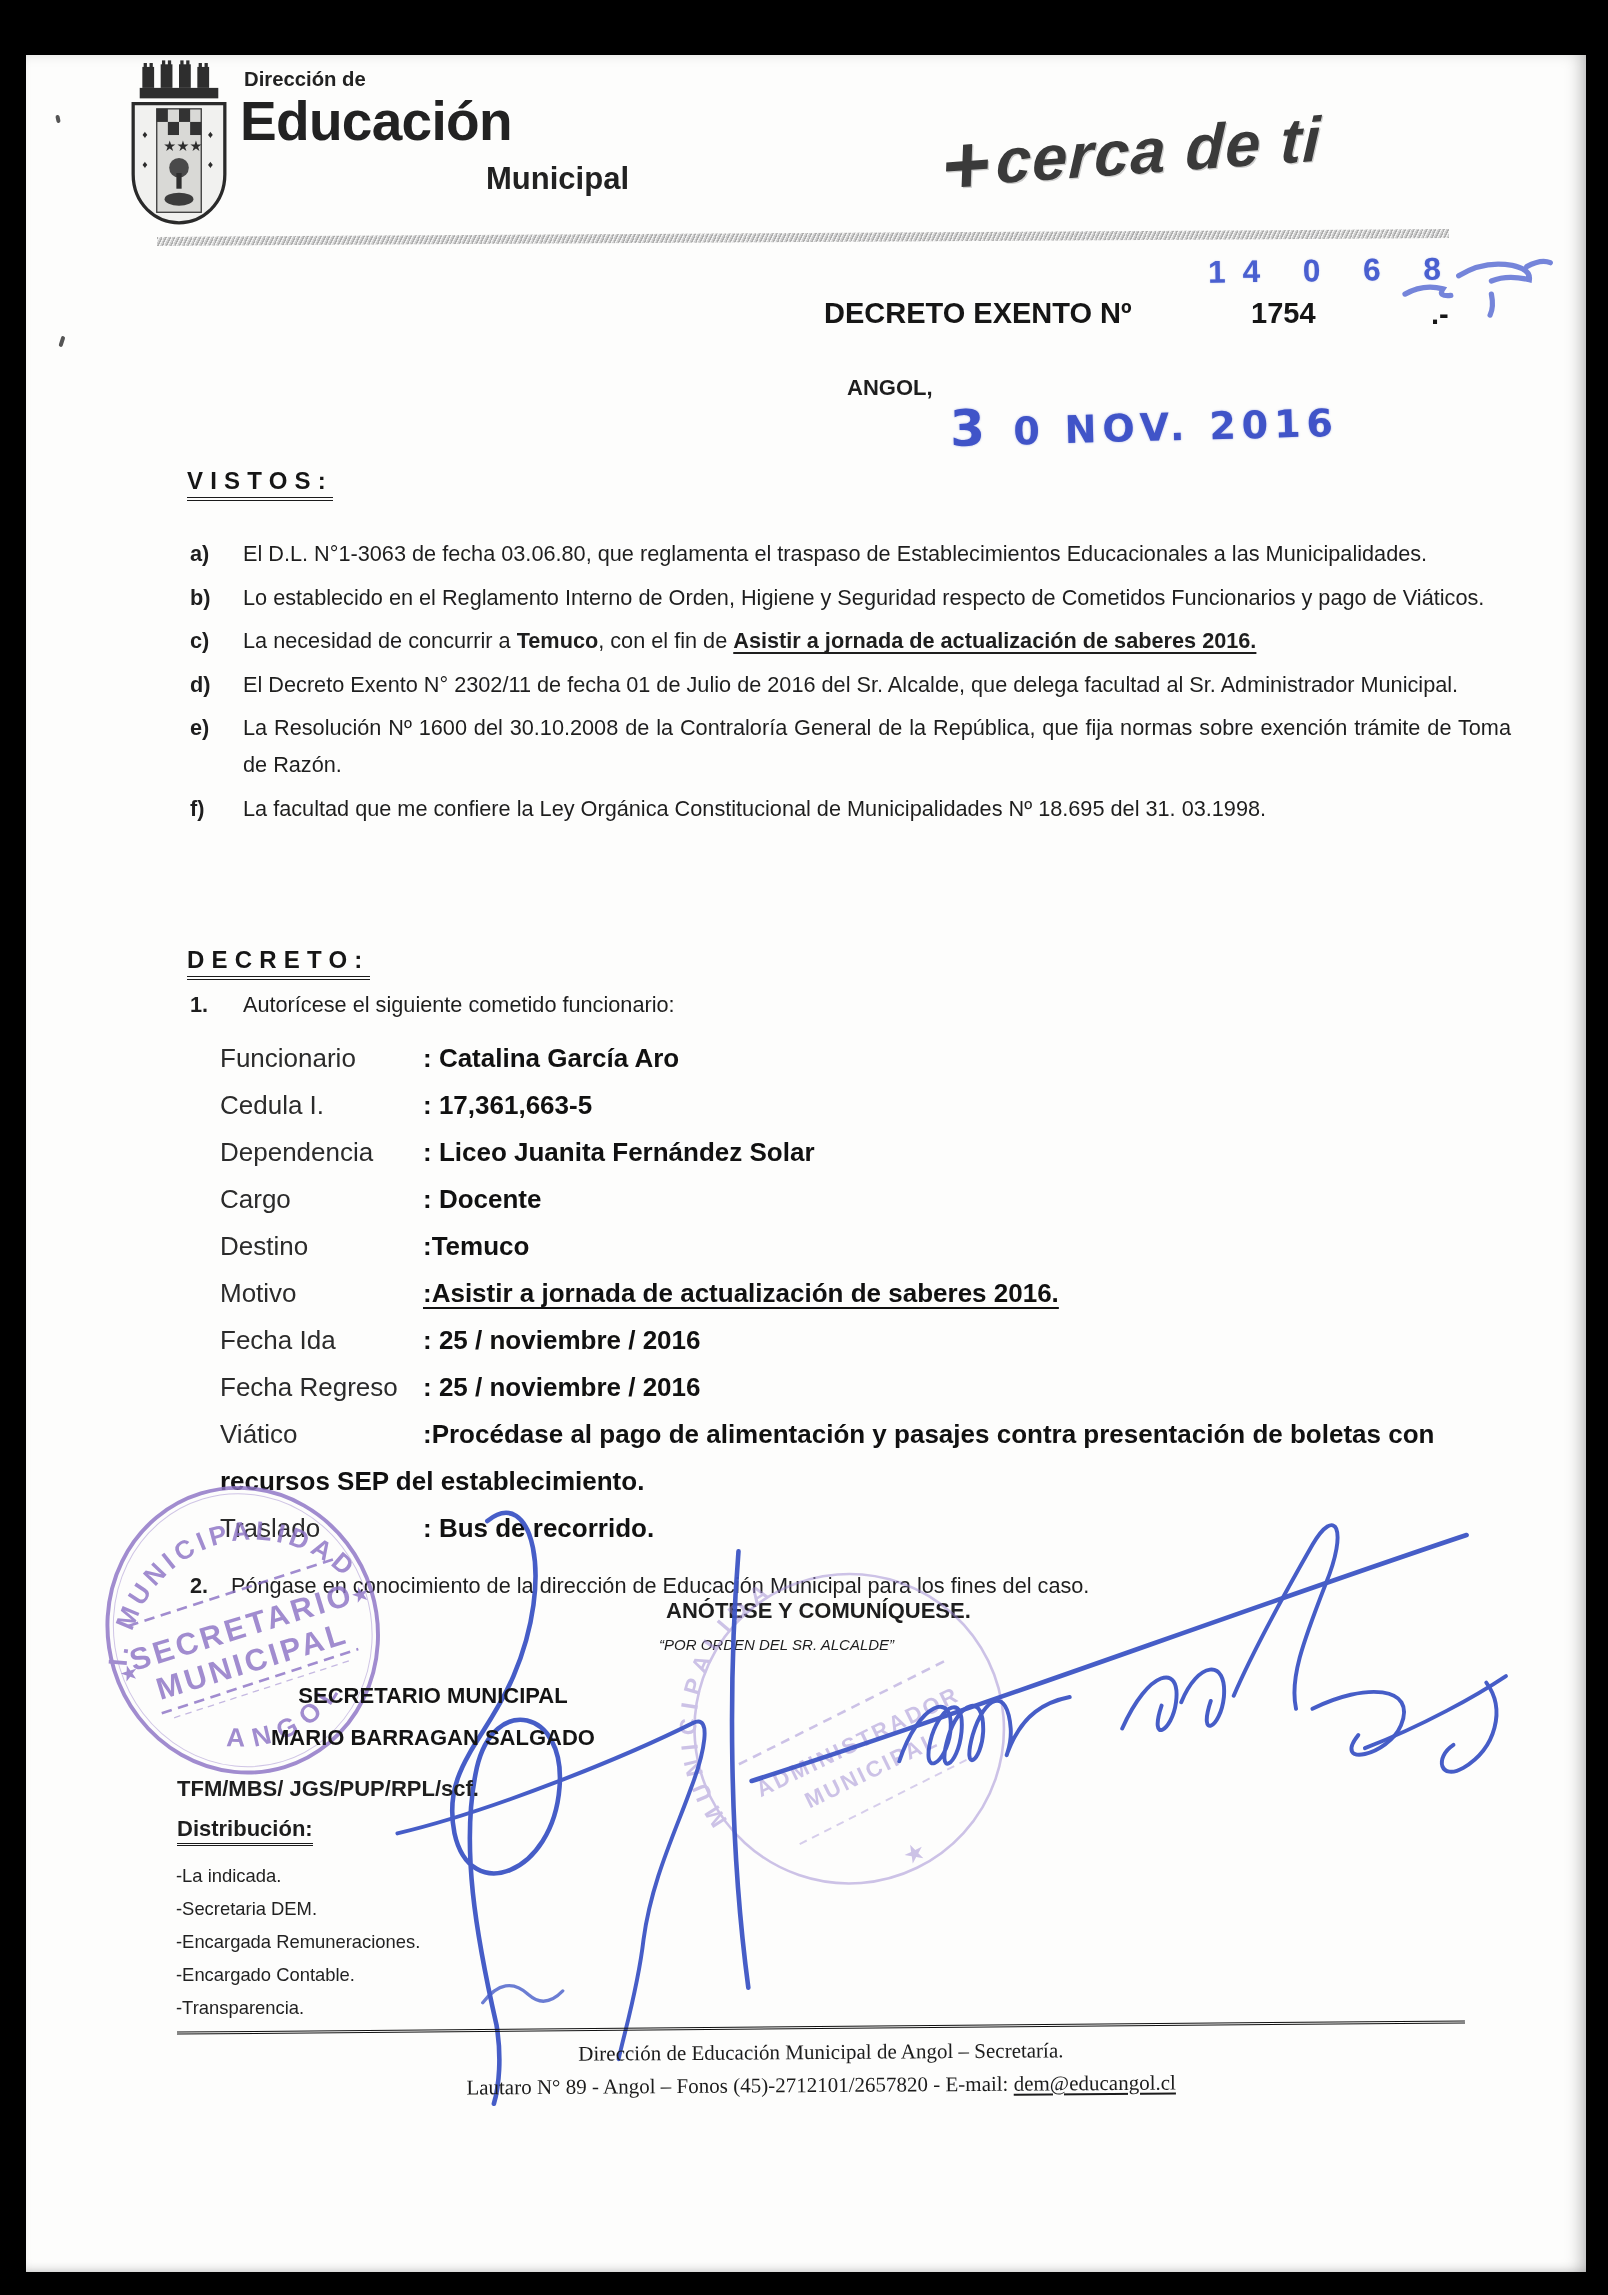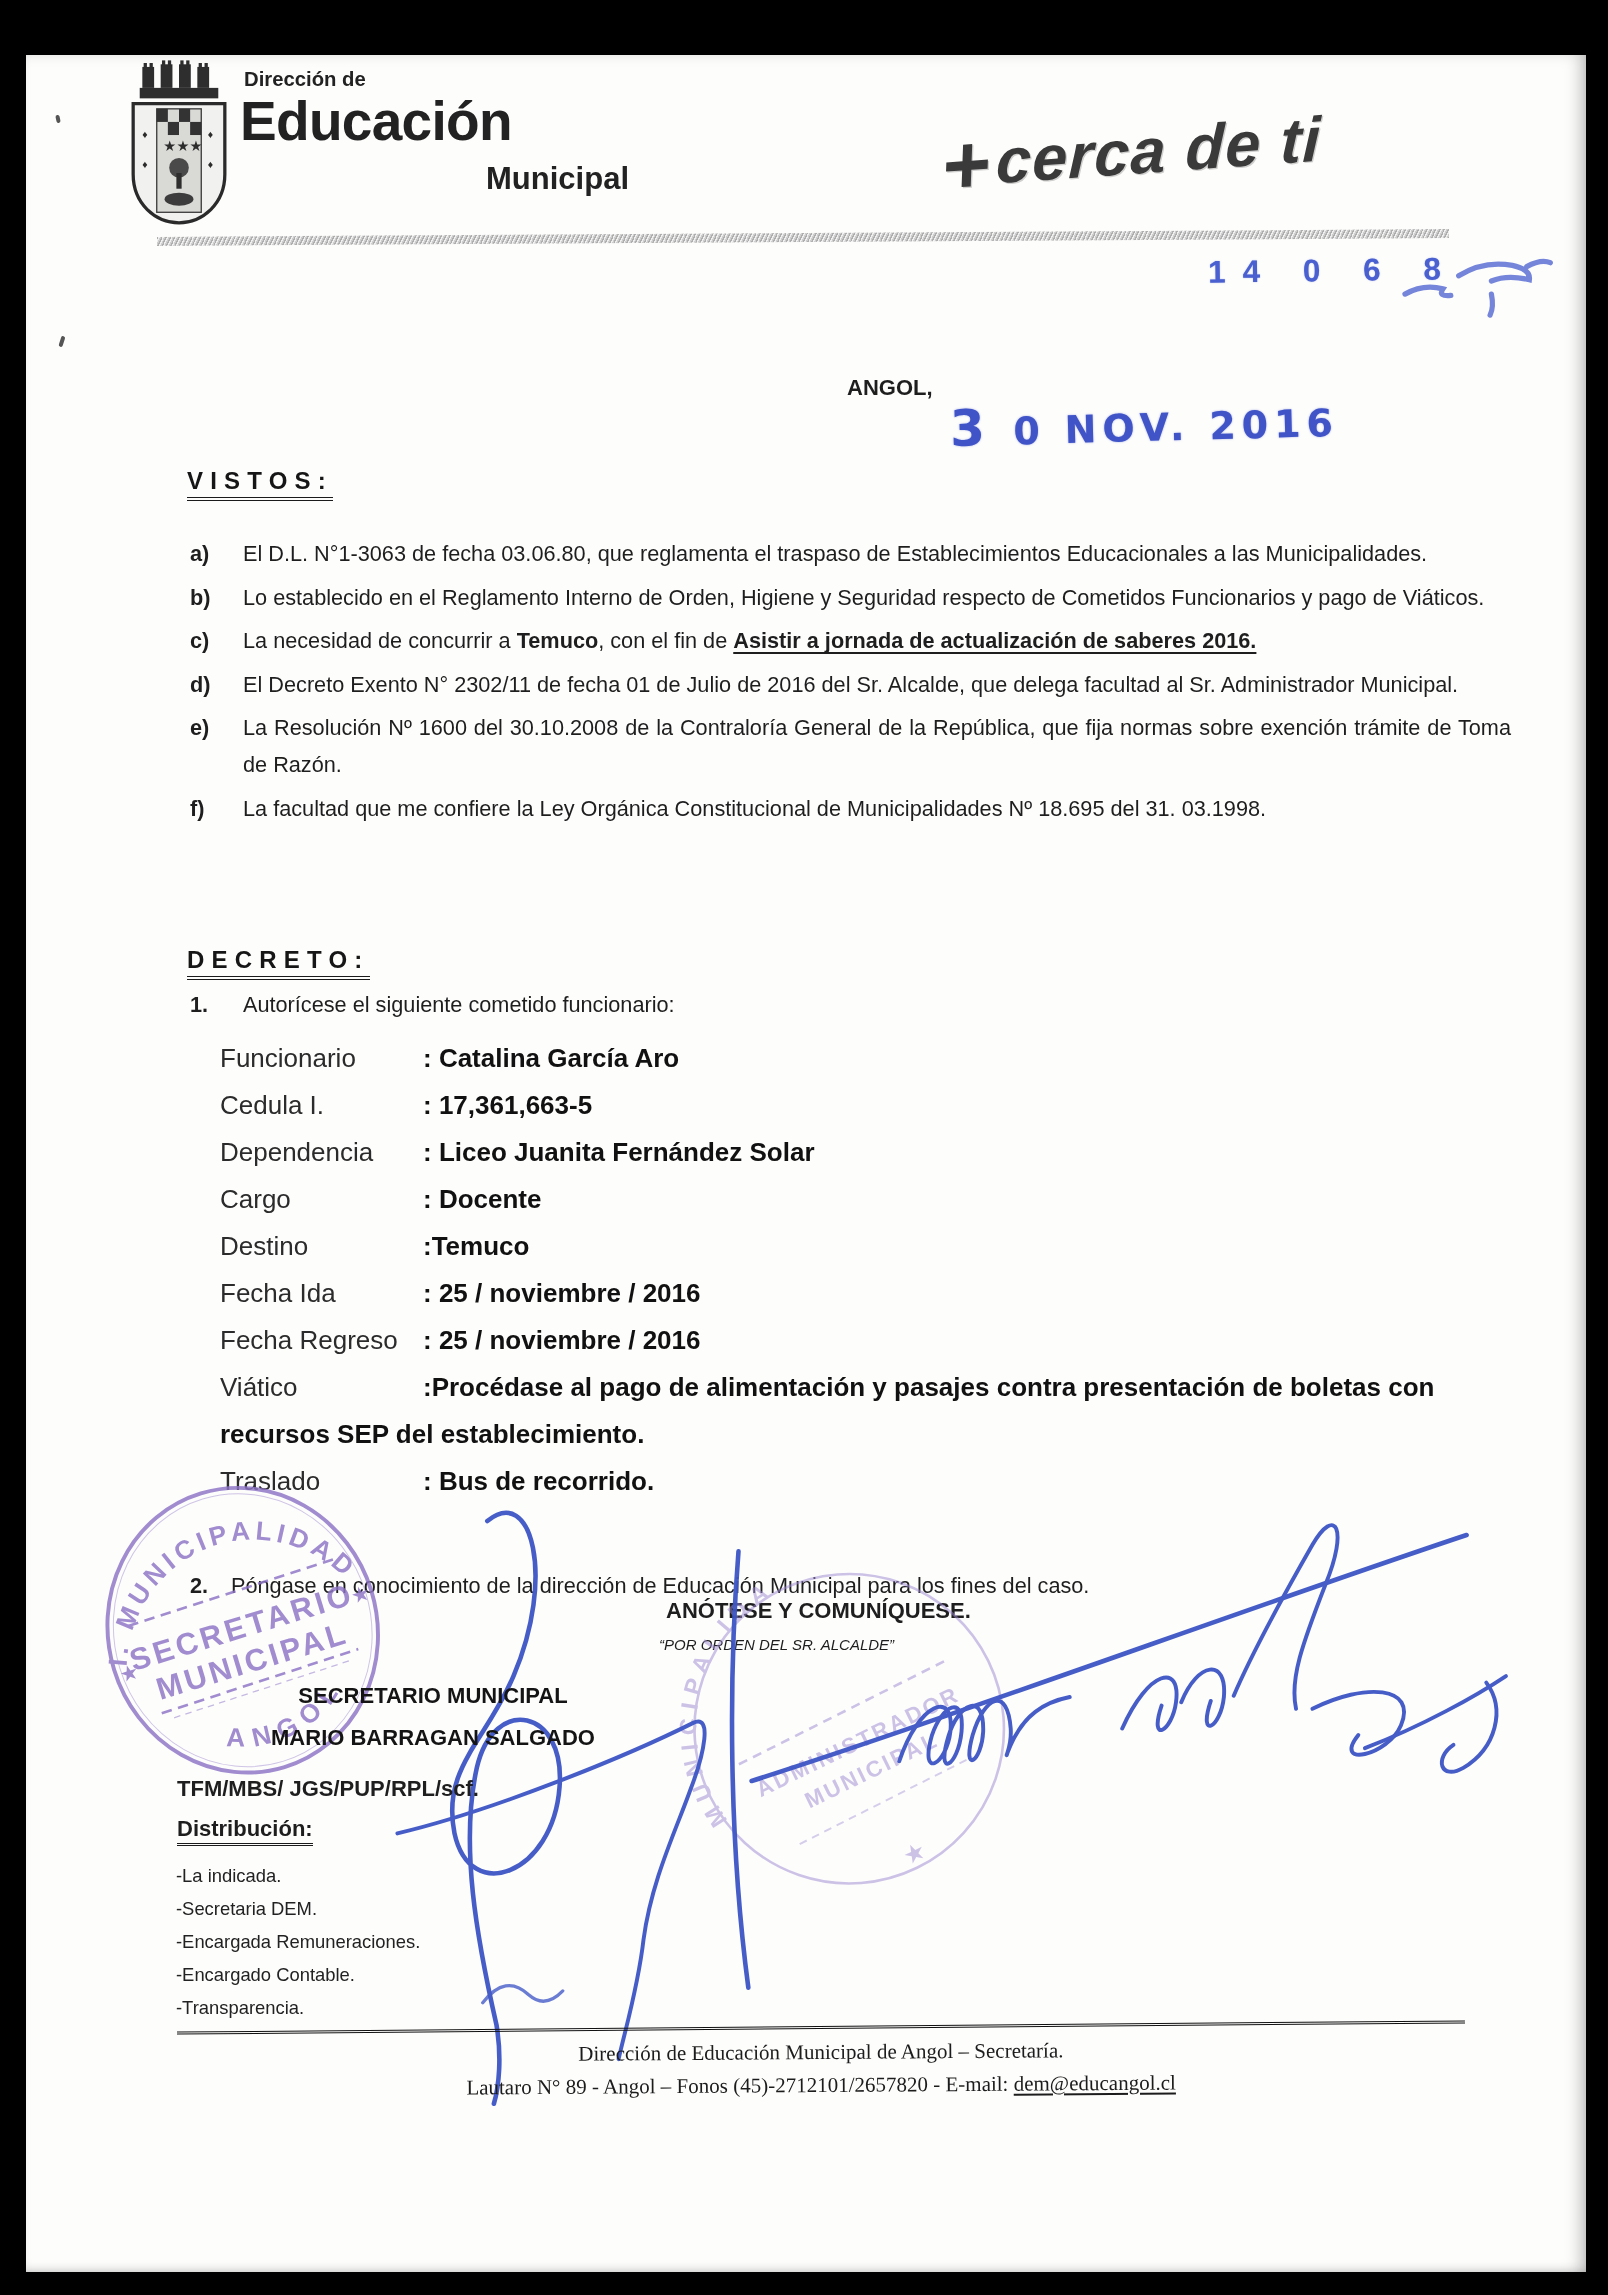--- a/index.html
+++ b/index.html
@@ -118,20 +118,25 @@
   <div class="abs folio">14 0 6 8</div>
   <svg class="abs" style="left:1372px;top:192px;" width="158" height="72" viewBox="0 0 240 110">
     <g fill="none" stroke="#5468d2" stroke-width="8" stroke-linecap="round" opacity=".8">
       <path d="M10,72 q28,-16 58,-8 q-8,12 12,10"></path>
       <path d="M92,44 q38,-24 82,-16 q28,6 26,22 q-34,-8 -58,2"></path>
       <path d="M196,30 q22,-12 36,-6"></path>
       <path d="M142,72 q4,20 -2,32"></path>
     </g>
   </svg>
 
+  <div class="abs title-row">
+    <span>DECRETO EXENTO Nº</span>
+    <span class="num">1754</span>
+    <span class="suf">.-</span>
+  </div>
   <div class="abs place">ANGOL,</div>
   <div class="abs datestamp"><span class="day">3</span> <span>0 NOV. 2016</span></div>
 
   <div class="abs sect-head vistos-head">VISTOS:</div>
   <div class="abs vlist">
     <div class="vitem">
       <span class="letter">a)</span>
       <span class="vtext"><span>El D.L. N°1-3063 de fecha 03.06.80, que reglamenta el traspaso de Establecimientos Educacionales a las Municipalidades.</span><span class="b1"></span><span></span><span class="b2"></span></span>
     </div>
     <div class="vitem">
@@ -161,20 +166,21 @@
     <span class="n">1.</span>
     <span class="t">Autorícese  el siguiente cometido funcionario:</span>
   </div>
 
   <div class="abs details">
     <div class="drow"><span class="lab">Funcionario</span><span class="val">: Catalina García Aro</span></div>
     <div class="drow"><span class="lab">Cedula I.</span><span class="val">: 17,361,663-5</span></div>
     <div class="drow"><span class="lab">Dependencia</span><span class="val">: Liceo Juanita Fernández Solar</span></div>
     <div class="drow"><span class="lab">Cargo</span><span class="val">: Docente</span></div>
     <div class="drow"><span class="lab">Destino</span><span class="val">:Temuco</span></div>
+    <div class="drow mot"><span class="lab">Motivo</span><span class="val">:Asistir a jornada de actualización de saberes 2016.</span></div>
     <div class="drow"><span class="lab">Fecha Ida</span><span class="val">: 25 / noviembre / 2016</span></div>
     <div class="drow"><span class="lab">Fecha Regreso</span><span class="val">: 25 / noviembre / 2016</span></div>
     <div class="drow"><span class="lab">Viático</span><span class="val">:Procédase al pago de alimentación y pasajes contra presentación de boletas con</span></div>
     <div class="drow wrap"><span class="val">recursos SEP del establecimiento.</span></div>
     <div class="drow"><span class="lab">Traslado</span><span class="val">: Bus de recorrido.</span></div>
   </div>
 
   <div class="abs numline item2">
     <span class="n">2.</span>
     <span class="t">Póngase en conocimiento de la dirección  de Educación Municipal para los fines del caso.</span>

